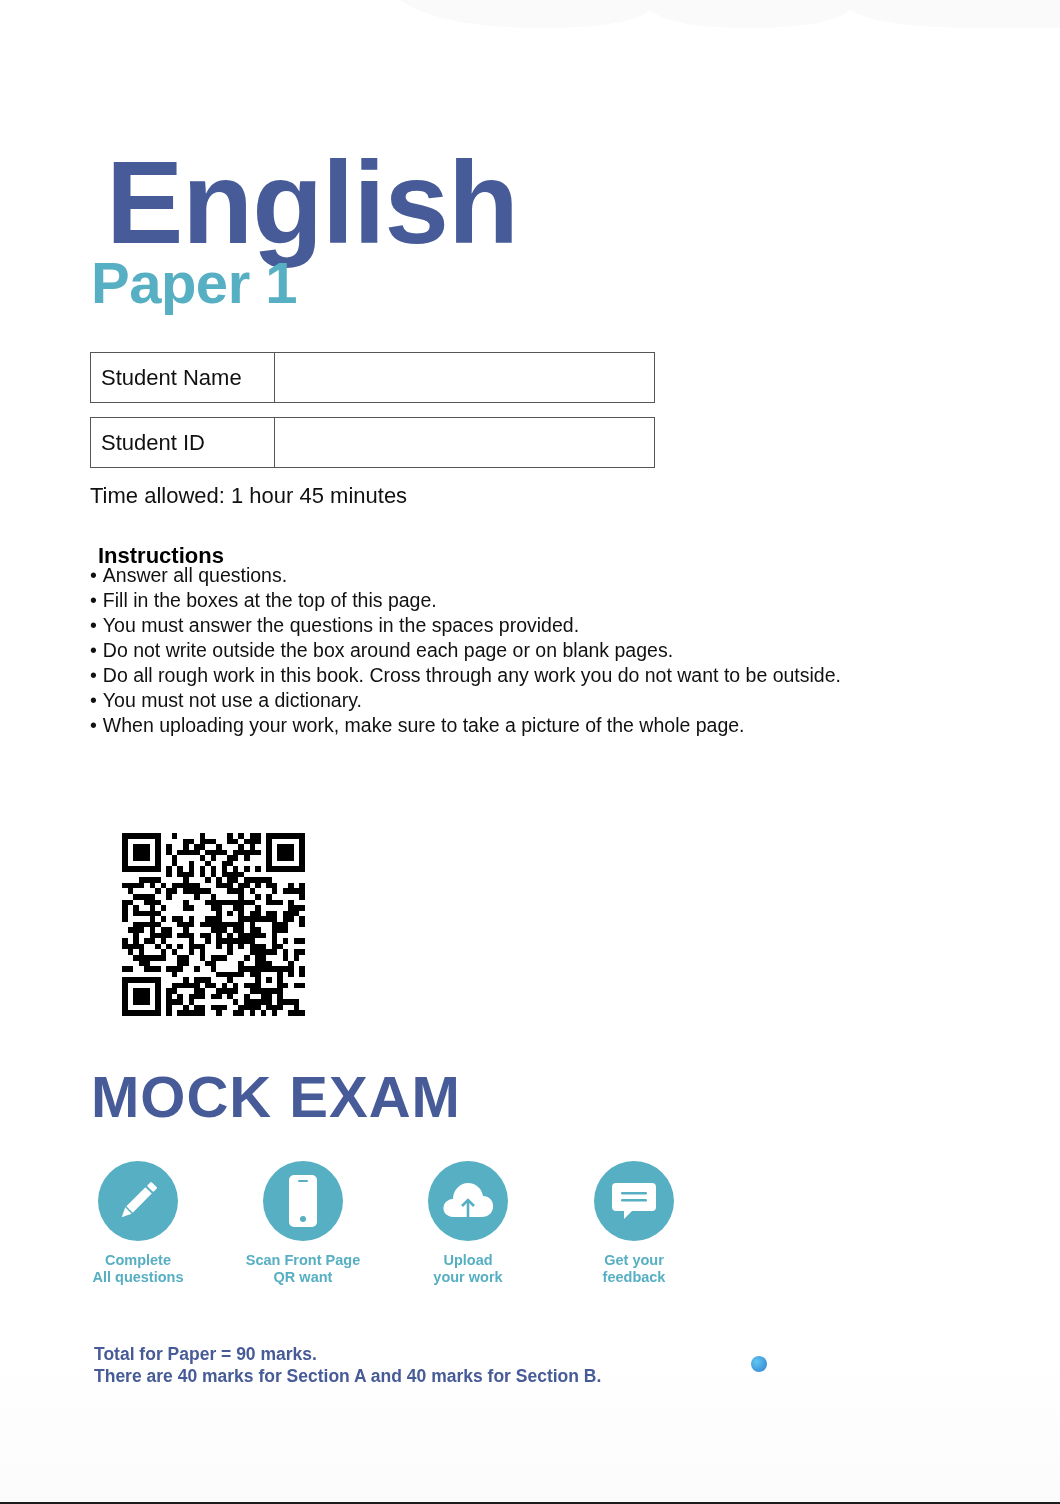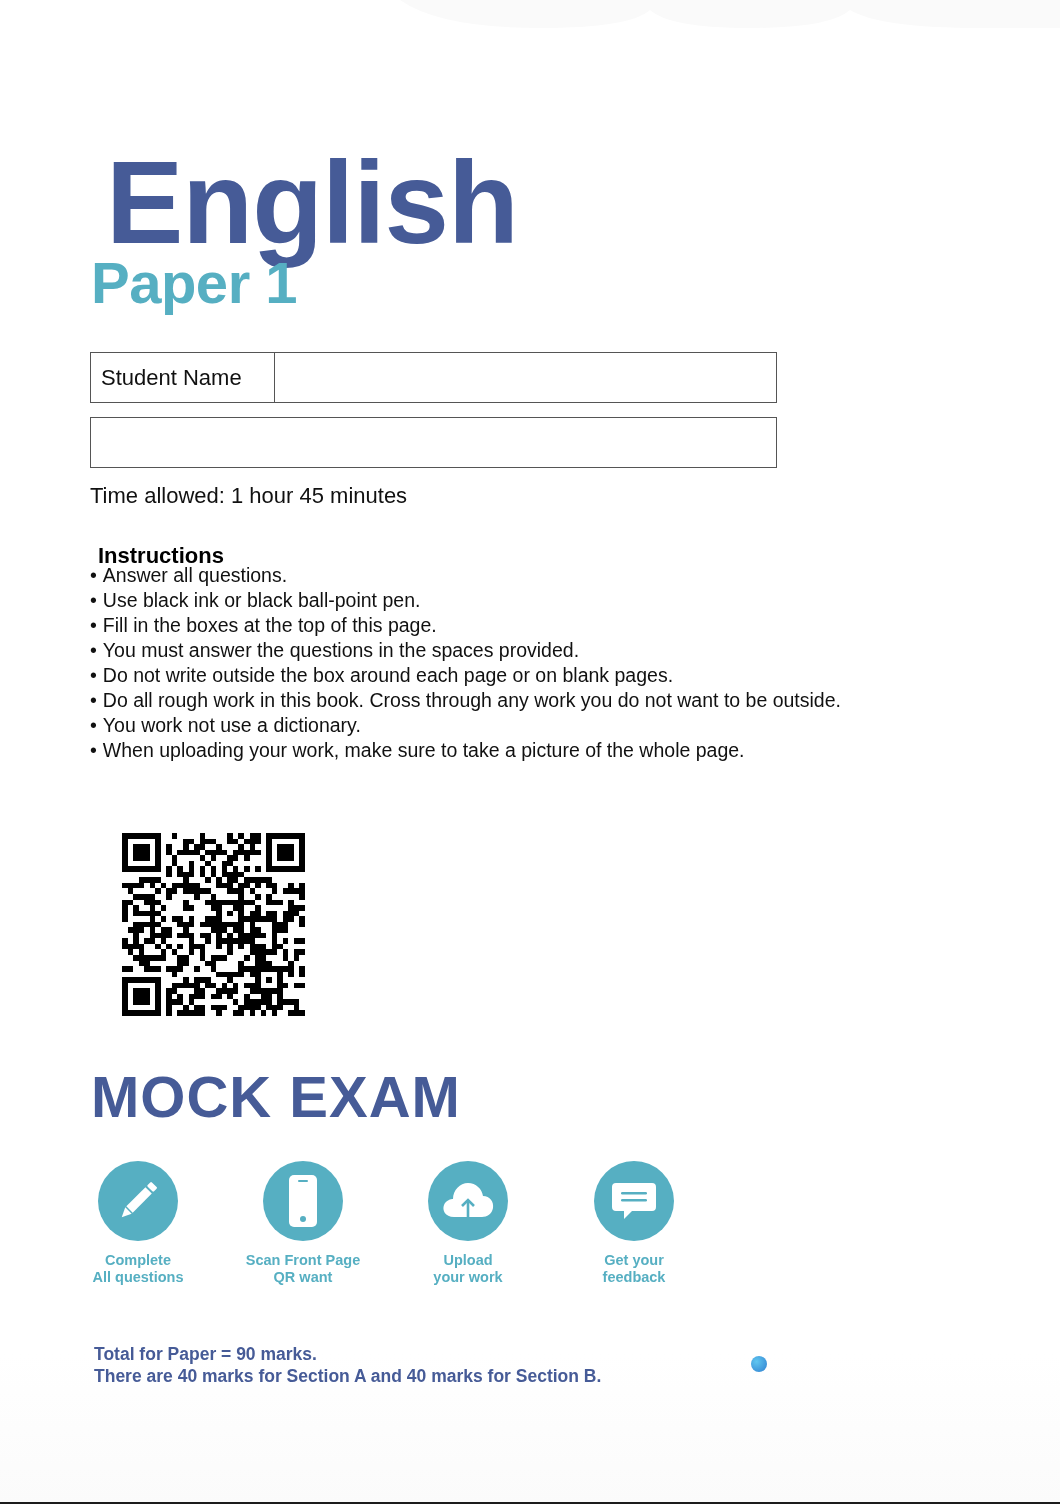--- a/index.html
+++ b/index.html
@@ -11,21 +11,21 @@
   }
   .page { position: absolute; inset: 0; background: linear-gradient(#ffffff 0%, #ffffff 90%, #fbfbfb 100%); }
   .top-deco { position: absolute; left: 400px; top: 0; width: 660px; height: 30px; }
   .bottom-bar { position: absolute; left: 0; bottom: 0; width: 1060px; height: 2px; background: #1c1c1c; }
 
   .title { position: absolute; left: 90px; top: 129px; margin: 16px;
     font-size: 116px; font-weight: 700; color: var(--primary); letter-spacing: -1px; line-height: 1; }
   .subtitle { position: absolute; left: 91px; top: 254px; margin: 0;
     font-size: 58px; font-weight: 700; color: var(--accent); line-height: 1; letter-spacing: -0.5px; }
 
-  .field-row { position: absolute; left: 90px; width: 687px; height: 51px;
+  .field-row { position: absolute; left: 90px; width: 565px; height: 51px;
     border: 1px solid #555; display: flex; box-sizing: border-box; }
   .field-label { width: 184px; border-right: 1px solid #555; box-sizing: border-box;
     padding-left: 10px; display: flex; align-items: center; font-size: 22px; color: #111; }
   .field-input { flex: 1; border: none; outline: none; font-size: 22px; padding: 0 10px;
     font-family: "Liberation Sans", sans-serif; background: transparent; }
 
   .time { position: absolute; left: 90px; top: 483px; font-size: 22px; color: #111; margin: 0; }
 
   .instr-head { position: absolute; left: 90px; top: 535px; font-size: 22px; font-weight: 700; margin: 8px; color: #000; }
   .instr-list { position: absolute; left: 90px; top: 563px; margin: 0; padding: 0; list-style: none; }
@@ -61,34 +61,34 @@
 
   <h1 class="title">English</h1>
   <h2 class="subtitle">Paper 1</h2>
 
   <div class="field-row" style="top:352px;">
     <div class="field-label">Student Name</div>
     <input class="field-input" type="text" placeholder="" style="">
   </div>
 
   <div class="field-row" style="top:417px;">
+    <div class="field-label">Student ID</div>
     <input class="field-input" type="text" placeholder="" style="">
   </div>
 
   <p class="time">Time allowed: 1 hour 45 minutes</p>
 
   <h3 class="instr-head">Instructions</h3>
   <ul class="instr-list">
     <li>Answer all questions.</li>
-    <li>Use black ink or black ball-point pen.</li>
     <li>Fill in the boxes at the top of this page.</li>
     <li>You must answer the questions in the spaces provided.</li>
     <li>Do not write outside the box around each page or on blank pages.</li>
     <li>Do all rough work in this book. Cross through any work you do not want to be outside.</li>
-    <li>You work not use a dictionary.</li>
+    <li>You must not use a dictionary.</li>
     <li>When uploading your work, make sure to take a picture of the whole page.</li>
   </ul>
 
   <svg class="qr" id="qr" viewBox="0 0 33 33" shape-rendering="crispEdges">
       <rect x="0" y="0" width="1" height="1" fill="#000"></rect>
       <rect x="1" y="0" width="1" height="1" fill="#000"></rect>
       <rect x="2" y="0" width="1" height="1" fill="#000"></rect>
       <rect x="3" y="0" width="1" height="1" fill="#000"></rect>
       <rect x="4" y="0" width="1" height="1" fill="#000"></rect>
       <rect x="5" y="0" width="1" height="1" fill="#000"></rect>

